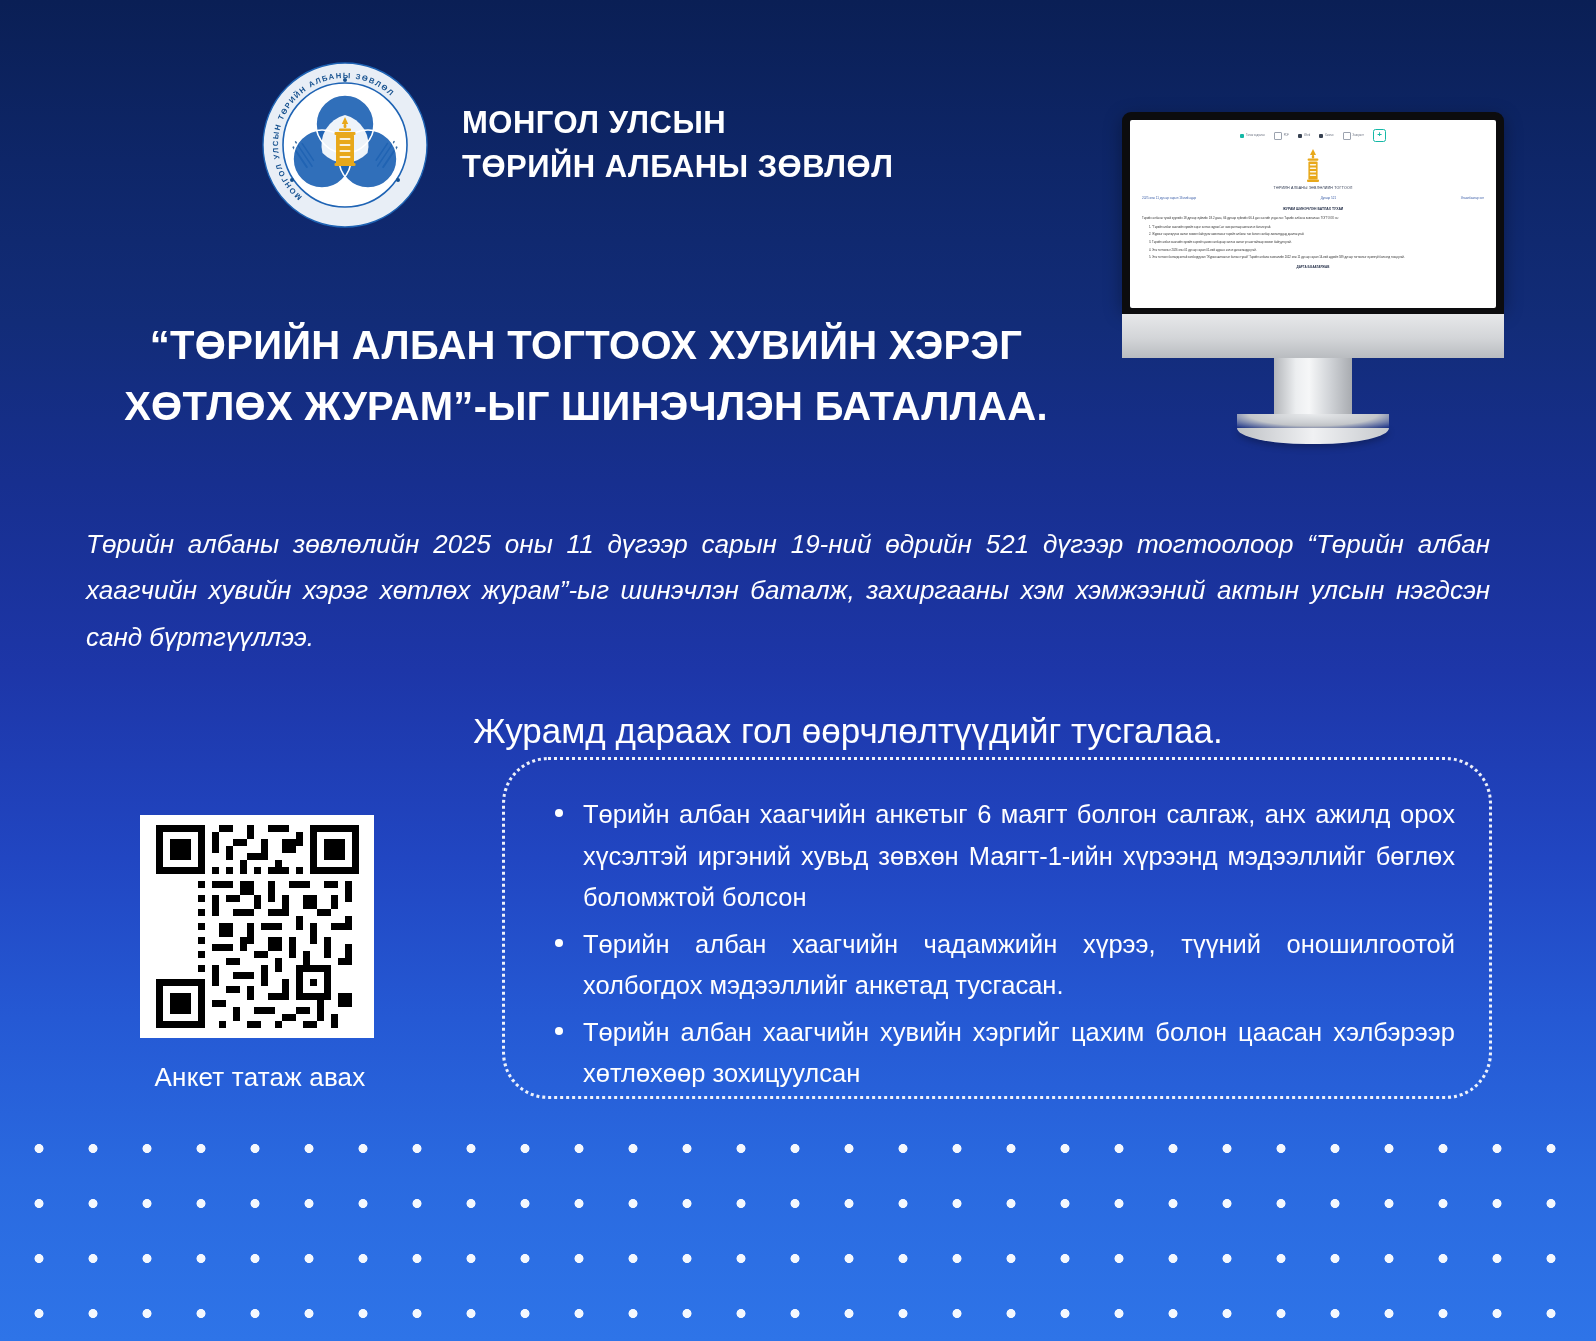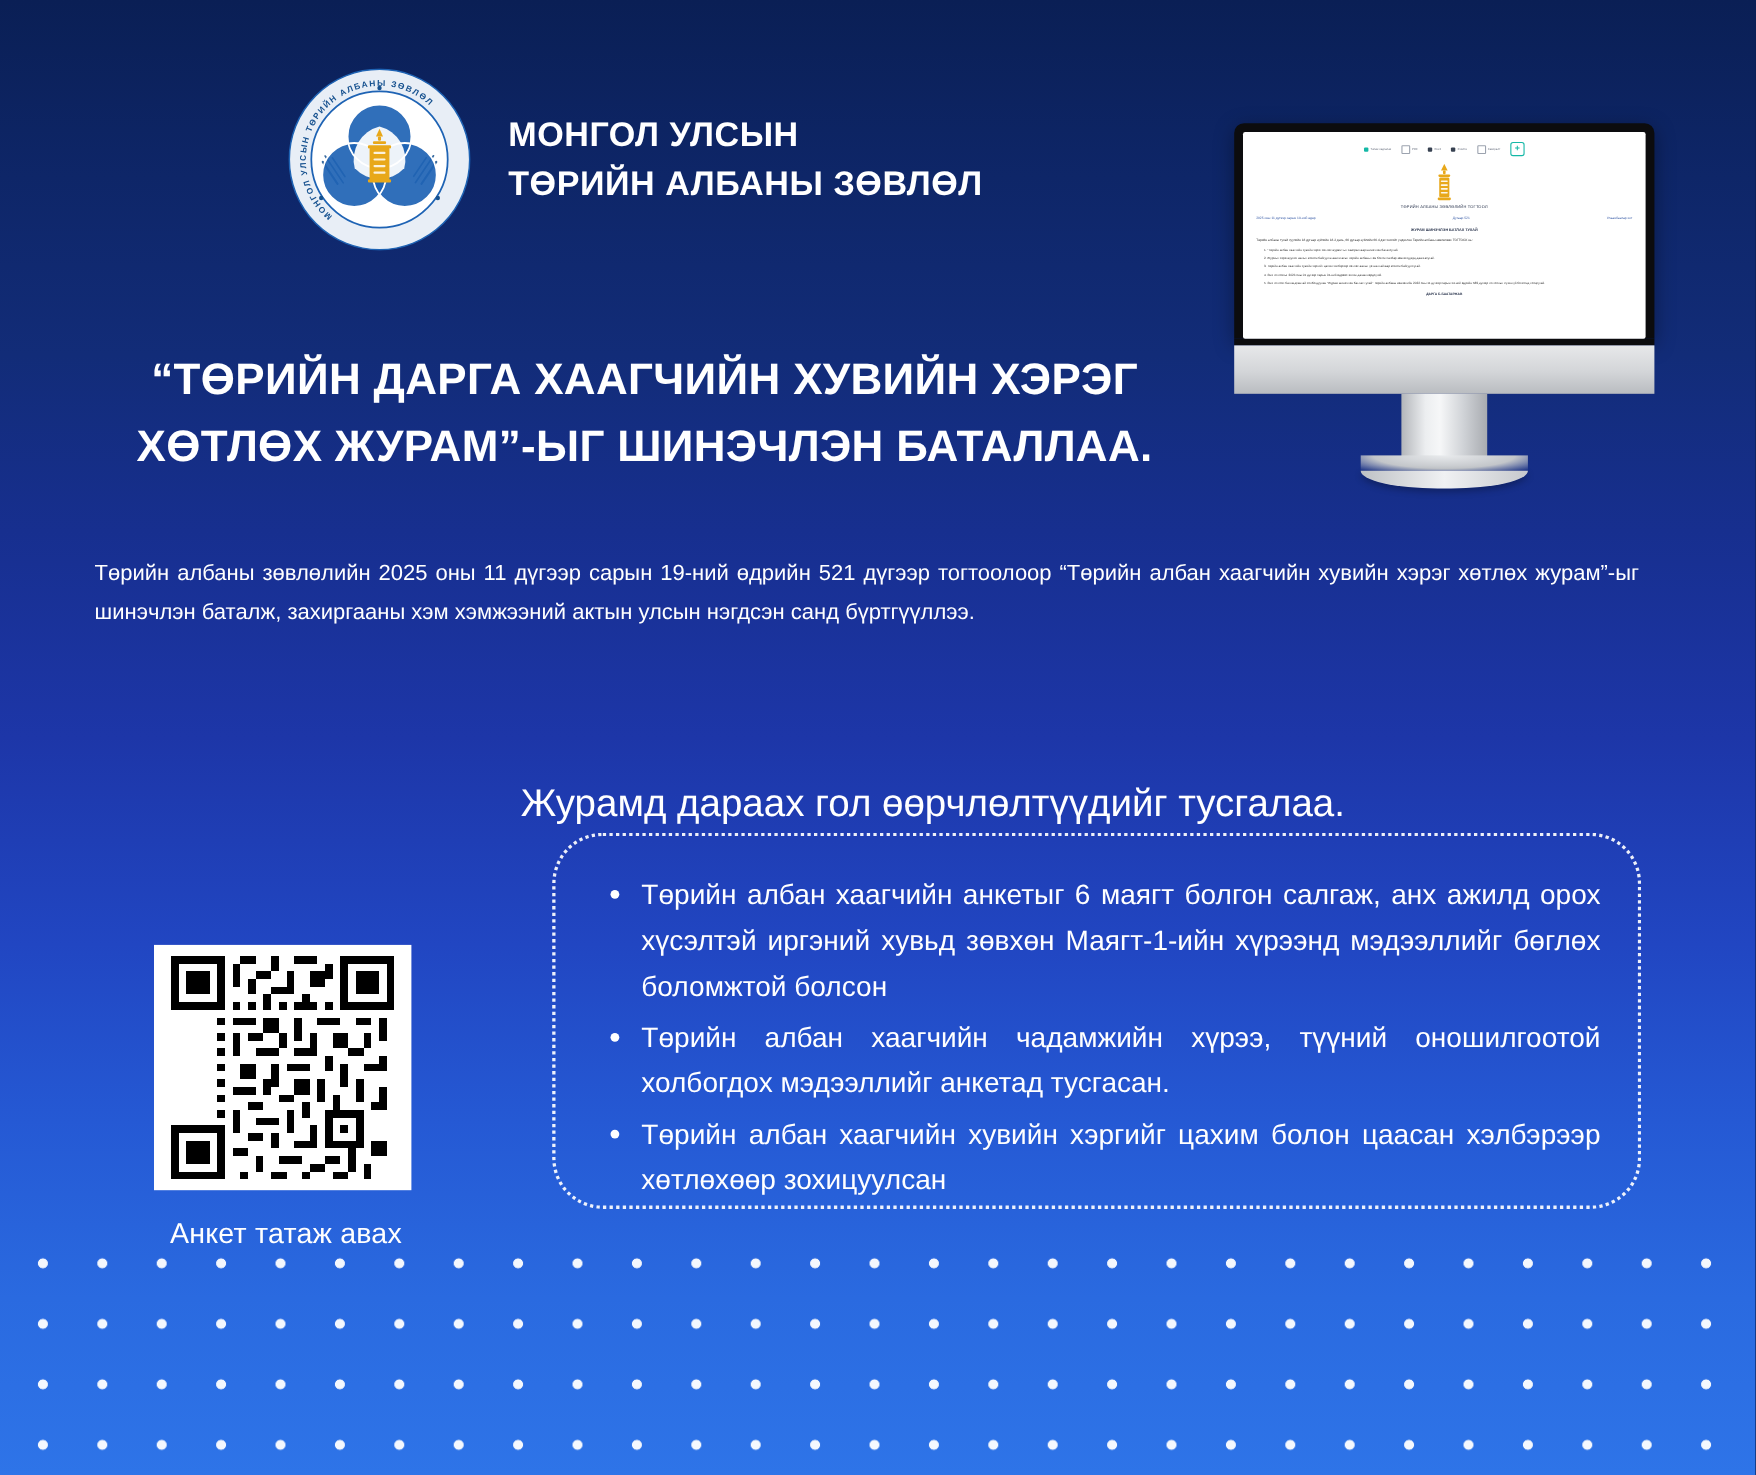--- a/index.html
+++ b/index.html
@@ -113,36 +113,36 @@
   #main-title{
     position:absolute;left:86px;top:288px;width:1000px;
     color:#ffffff;font-weight:bold;
     font-size:40px;line-height:1.52;
     text-align:center;letter-spacing:.3px;
     white-space:pre-line;
   }
 
   
   #lead-paragraph{
-    position:absolute;left:86px;top:484px;width:1404px;
-    color:#ffffff;font-size:20px;line-height:1.78;
-    text-align:justify;text-justify:inter-word;
+    position:absolute;left:86px;top:495px;width:1404px;
+    color:#ffffff;font-size:26px;line-height:1.78;
+    text-align:justify;text-justify:inter-word;font-style:italic;
   }
 
   
   #sub-heading{
     position:absolute;left:86px;top:668px;width:1404px;
     color:#ffffff;font-size:35px;line-height:1.6;
     text-align:center;
     padding-left:120px;box-sizing:border-box;
   }
 
   
   #qr-block{
-    position:absolute;left:140px;top:815px;width:240px;text-align:center;margin-top:44px;
+    position:absolute;left:140px;top:815px;width:240px;text-align:center;
   }
   #qr-frame{
     width:234px;height:223px;background:#ffffff;
     padding:10px;box-sizing:border-box;
     display:flex;align-items:center;justify-content:center;
   }
   #qr-frame svg{display:block;width:100%;height:100%;}
   #qr-caption{
     margin-top:24px;color:#ffffff;font-size:26px;letter-spacing:.2px;
   }
@@ -304,21 +304,21 @@
         </div>
       </div>
     </div>
     <div class="mon-foot"></div>
     <div class="mon-chin"></div>
     <div class="mon-neck"></div>
     <div class="mon-neck-flare"></div>
     <div class="mon-base"></div>
   </div>
 
-  <h1 id="main-title">“ТӨРИЙН ДАРГА ХААГЧИЙН ХУВИЙН ХЭРЭГ
+  <h1 id="main-title">“ТӨРИЙН АЛБАН ТОГТООХ ХУВИЙН ХЭРЭГ
 ХӨТЛӨХ ЖУРАМ”-ЫГ ШИНЭЧЛЭН БАТАЛЛАА.</h1>
 
   <p id="lead-paragraph">Төрийн албаны зөвлөлийн 2025 оны 11 дүгээр сарын 19-ний өдрийн 521 дүгээр тогтоолоор “Төрийн албан хаагчийн хувийн хэрэг хөтлөх журам”-ыг шинэчлэн баталж, захиргааны хэм хэмжээний актын улсын нэгдсэн санд бүртгүүллээ.</p>
 
   <p id="sub-heading">Журамд дараах гол өөрчлөлтүүдийг тусгалаа.</p>
 
   <div id="qr-block">
     <div id="qr-frame">
       <svg viewBox="0 0 29 29" shape-rendering="crispEdges" xmlns="http://www.w3.org/2000/svg">
         <rect width="29" height="29" fill="#ffffff"></rect>

